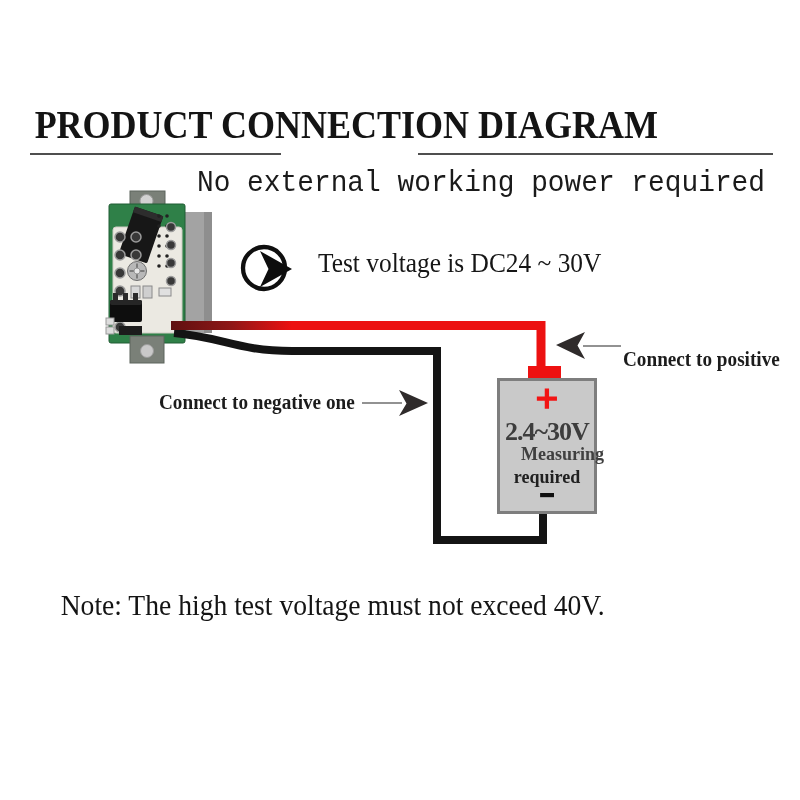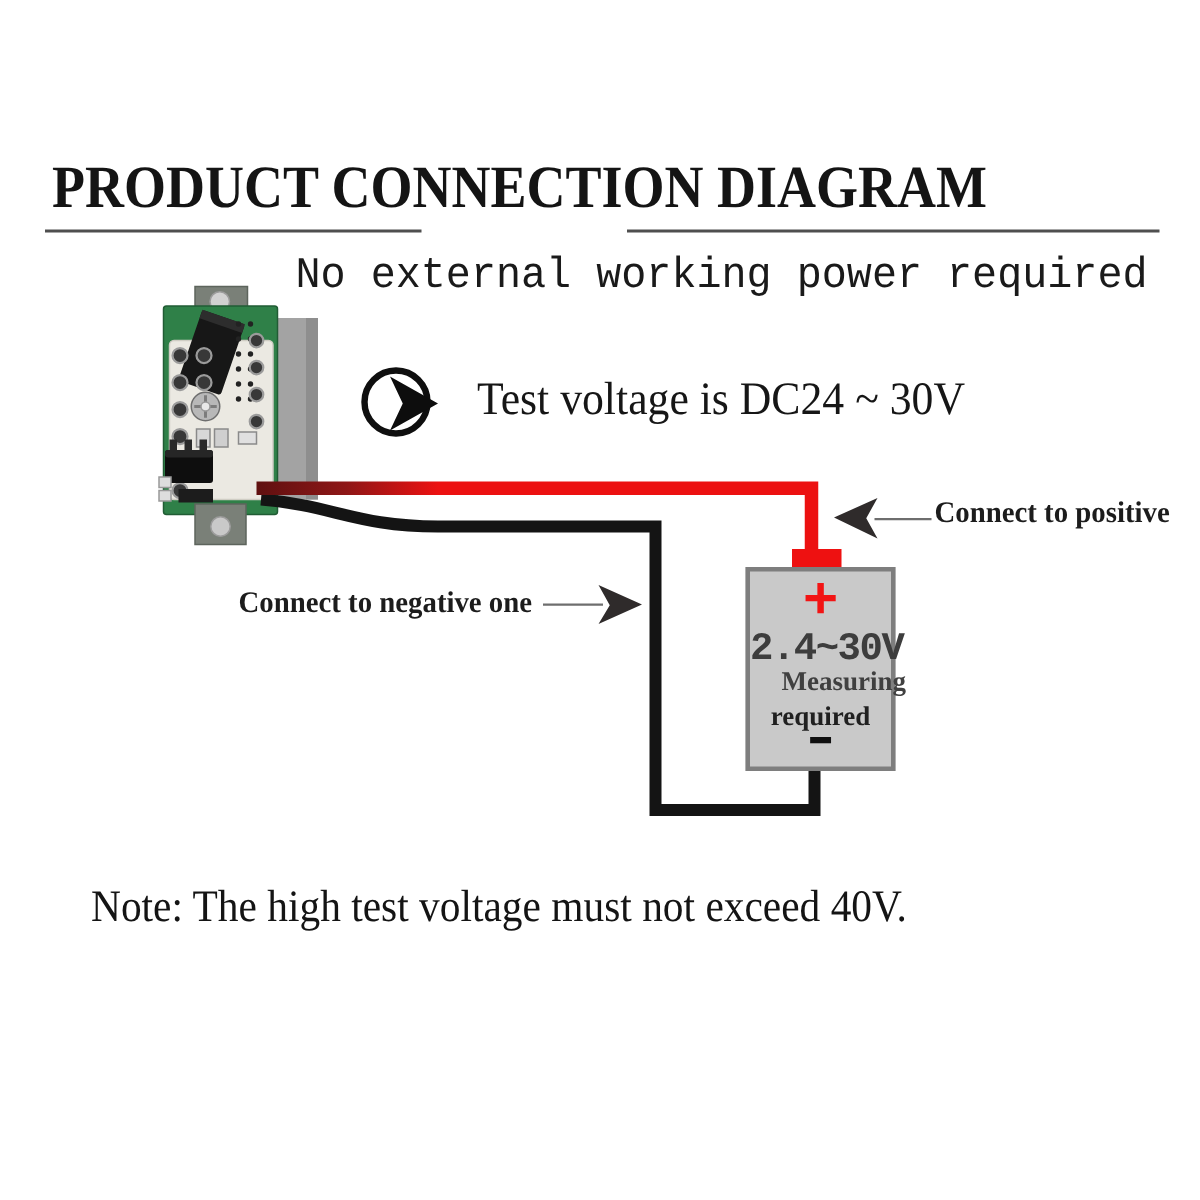--- a/index.html
+++ b/index.html
@@ -18,41 +18,41 @@
   .title .squeeze{display:inline-block;transform:scaleX(.90);transform-origin:center;letter-spacing:0px;}
   .rule{height:2px;background:#4f4f4f;top:153px;}
   .rule-left{left:30px;width:251px;}
   .rule-right{left:418px;width:355px;}
 
   
   .subtitle{top:167px;left:197px;font-size:29px;color:#1a1a1a;font-family:Liberation Mono, monospace;}
   .subtitle .squeeze{display:inline-block;transform:scaleX(.96);transform-origin:left;}
 
   
-  .callout-text{top:248px;left:318px;font-size:31px;color:#161616;}
+  .callout-text{top:248px;left:318px;font-size:27px;color:#161616;}
   .callout-text .squeeze{display:inline-block;transform:scaleX(.94);transform-origin:left;}
 
   
   .conn-label{font-size:20px;font-weight:bold;color:#1c1c1c;}
   .conn-label .squeeze{display:inline-block;transform:scaleX(.96);transform-origin:left;}
-  .label-positive{top:331px;left:623px;}
+  .label-positive{top:348px;left:623px;}
   .label-negative{top:391px;left:159px;}
 
   
   .battery{
     top:378px;left:497px;width:100px;height:136px;box-sizing:border-box;
     background:#c9c9c9;border:3px solid #7e7e7e;z-index:3;
   }
   .battery span{position:absolute;left:0;right:0;text-align:center;}
   .bat-plus{
     top:-2px;font-size:40px;line-height:40px;font-weight:bold;color:#f21414;
     -webkit-text-stroke:1.5px #f21414;
   }
   .bat-range{
-    top:36px;font-family:Liberation Mono, monospace;font-weight:bold;
+    top:36px;font-family:Liberation Serif, serif;font-weight:bold;
     font-size:26px;line-height:30px;color:#3d3d3d;letter-spacing:-1px;
   }
   .bat-cap1{top:63px;font-size:18px;line-height:20px;font-weight:bold;color:#404040;margin-left:21px;}
   .bat-cap2{top:86px;font-size:18px;line-height:20px;font-weight:bold;color:#202020;}
   .bat-minus{
     top:99px;font-size:30px;line-height:30px;font-weight:bold;color:#101010;
     transform:scaleY(2.0);
   }
 
   

